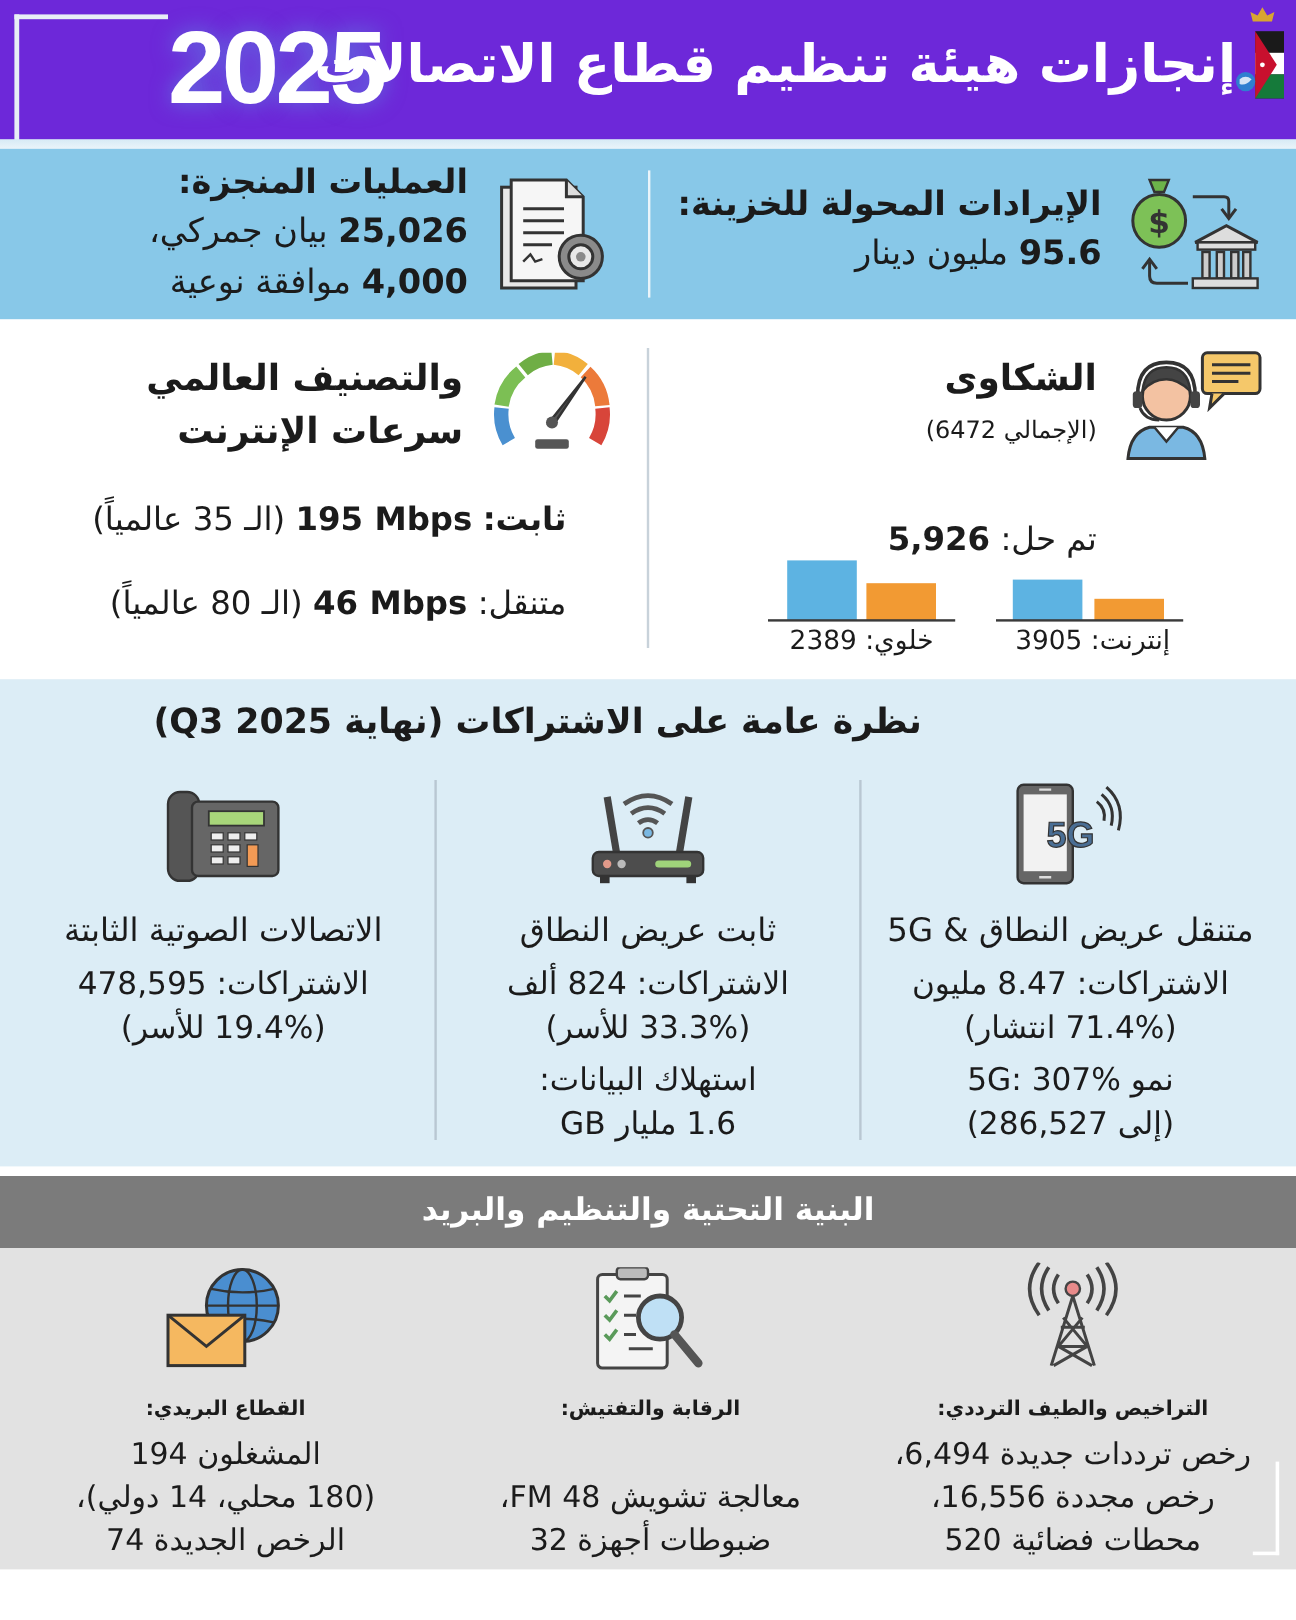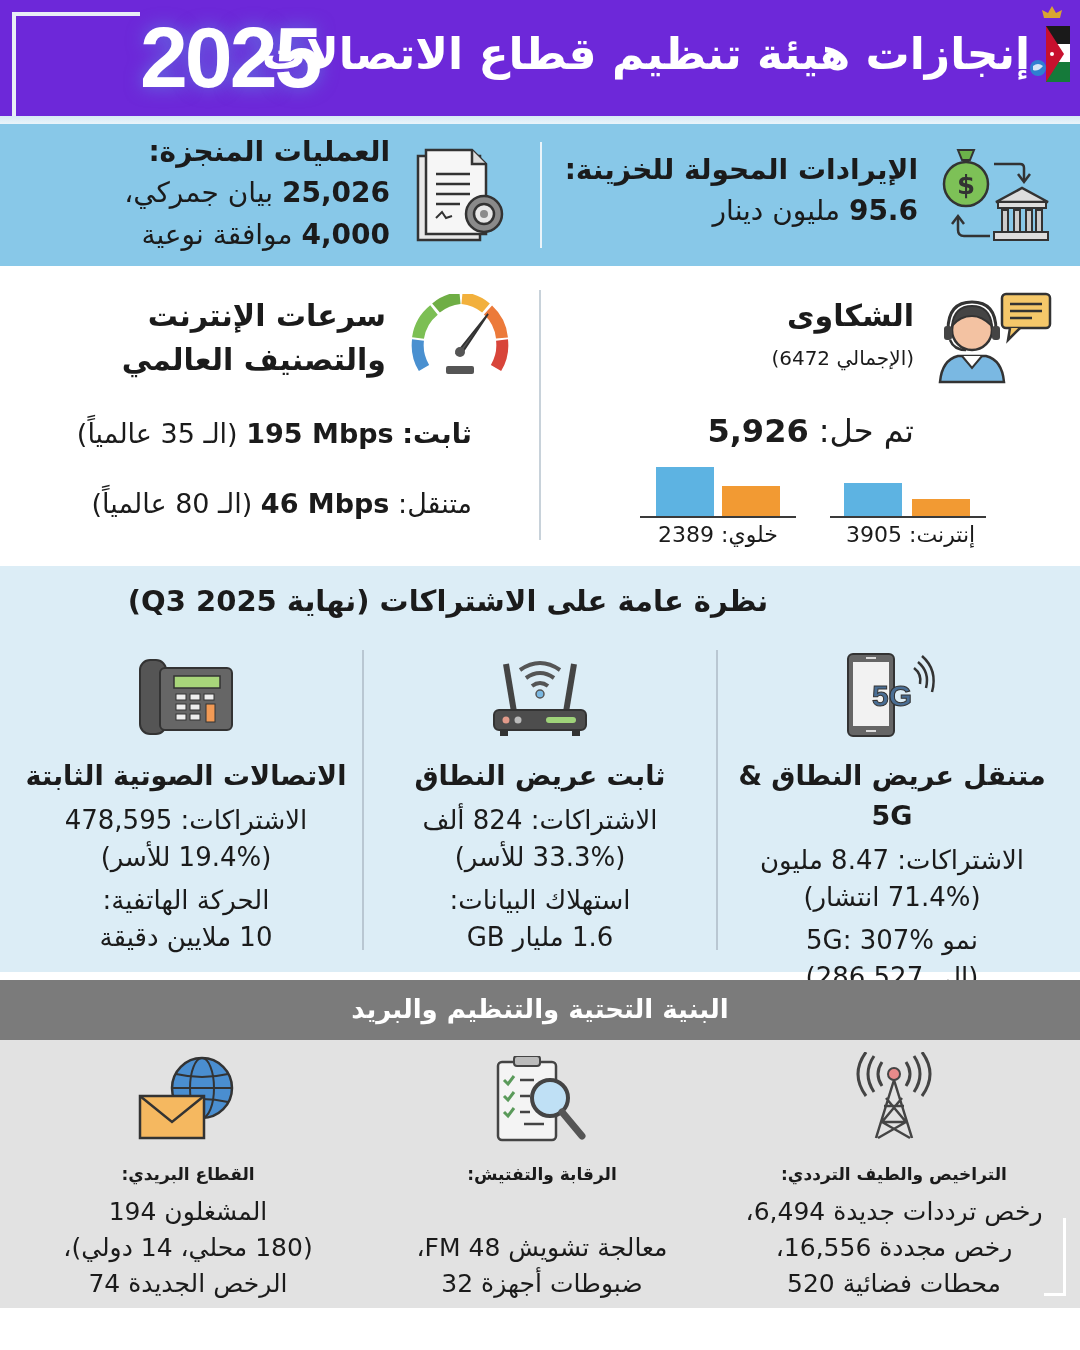--- a/index.html
+++ b/index.html
@@ -31,21 +31,21 @@
   .bar { position: absolute; bottom: 0; }
   .baseline { position: absolute; height: 2px; background: #3a3a3a; }
   .bar-lbl { position: absolute; font-size: 22px; color: #1b1b1b; direction: rtl; white-space: nowrap; }
 
   
   .subs { position: absolute; left: 0; top: 566px; width: 1080px; height: 406px; background: #dcedf6; }
   .subs .title { position: absolute; left: 0; width: 896px; top: 18px; text-align: center; direction: rtl; font-weight: bold; font-size: 29px; color: #1b1b1b; }
   .subs .vdiv { position: absolute; top: 84px; width: 2px; height: 300px; background: #b9c7d2; }
   .col { position: absolute; top: 82px; width: 356px; text-align: center; direction: rtl; }
   .col .icon { height: 90px; display: flex; justify-content: center; align-items: flex-end; }
-  .col .ch { font-weight: bold; font-size: 27px; margin-top: 18px; line-height: 40px; color: #1b1b1b; }
+  .col .ch { font-weight: normal; font-size: 27px; margin-top: 18px; line-height: 40px; color: #1b1b1b; }
   .col .cv { font-size: 26px; line-height: 37px; color: #1b1b1b; margin-top: 6px; }
   .col .cv2 { font-size: 26px; line-height: 37px; color: #1b1b1b; margin-top: 6px; }
 
   
   .infra-bar { position: absolute; left: 0; top: 980px; width: 1080px; height: 60px; background: #7b7b7b; }
   .infra-bar .t { width: 100%; text-align: center; direction: rtl; color: #ffffff; font-weight: bold; font-size: 26px; line-height: 58px; }
   .infra { position: absolute; left: 0; top: 1040px; width: 1080px; height: 268px; background: #e2e2e2; }
   .icol { position: absolute; top: 6px; width: 360px; text-align: center; direction: rtl; }
   .icol .icon { height: 96px; display: flex; justify-content: center; align-items: flex-end; }
   .icol .ih { font-weight: bold; font-size: 17px; line-height: 40px; margin-top: 12px; color: #1b1b1b; }
@@ -132,21 +132,21 @@
     <path d="M16 36 Q18 16 36 16 Q54 16 56 36 Q46 26 36 26 Q24 26 16 36 Z" fill="#444" stroke="#333" stroke-width="2"></path>
     <path d="M12 40 Q12 12 36 12 Q60 12 60 40" fill="none" stroke="#333" stroke-width="3"></path>
     <rect x="8" y="36" width="8" height="14" rx="3" fill="#444"></rect>
     <rect x="56" y="36" width="8" height="14" rx="3" fill="#444"></rect>
     <path d="M14 50 Q18 60 30 60" fill="none" stroke="#333" stroke-width="2.5"></path>
   </svg>
   <div style="position:absolute; right:166px; top:26px; direction:rtl;">
     <div class="big-h">الشكاوى</div>
     <div class="big-v">(الإجمالي 6472)</div>
   </div>
-  <div style="position:absolute; right:166px; top:144px; direction:rtl; font-size:32px; white-space:nowrap;">
+  <div style="position:absolute; right:166px; top:166px; direction:rtl; font-size:27px; white-space:nowrap;">
     <span>تم حل:</span> <b>5,926</b>
   </div>
 
   <div>
 
     <div class="bar" style="position:absolute; left:844px; top:215px; width:58px; height:34px; background:#5db3e2;"></div>
     <div class="bar" style="position:absolute; left:912px; top:231px; width:58px; height:18px; background:#f29a33;"></div>
     <div class="baseline" style="left:830px; top:248px; width:156px;"></div>
     <div class="bar-lbl" style="left:846px; top:254px;">إنترنت: 3905</div>
 
@@ -163,22 +163,22 @@
     <path d="M8 44 A44 44 0 0 1 24 16" fill="none" stroke="#7cbf54" stroke-width="12"></path>
     <path d="M26 14 A44 44 0 0 1 50 4" fill="none" stroke="#6fae45" stroke-width="12"></path>
     <path d="M52 4 A44 44 0 0 1 76 14" fill="none" stroke="#f2b03c" stroke-width="12"></path>
     <path d="M78 16 A44 44 0 0 1 92 44" fill="none" stroke="#ec7a3a" stroke-width="12"></path>
     <path d="M92 46 A44 44 0 0 1 86 74" fill="none" stroke="#d8453a" stroke-width="12"></path>
     <polygon points="46,60 54,56 78,20" fill="#555" stroke="#333" stroke-width="2"></polygon>
     <circle cx="50" cy="58" r="5" fill="#555"></circle>
     <rect x="36" y="72" width="28" height="8" rx="2" fill="#555"></rect>
   </svg>
   <div style="position:absolute; right:694px; top:26px; direction:rtl;">
+    <div class="big-h">والتصنيف العالمي</div>
     <div class="big-h">سرعات الإنترنت</div>
-    <div class="big-h">والتصنيف العالمي</div>
   </div>
   <div class="speed-line" style="right:608px; top:150px;">
     <b>ثابت:</b> <b dir="ltr">195 Mbps</b> <span>(الـ 35 عالمياً)</span>
   </div>
   <div class="speed-line" style="right:608px; top:220px;">
     <span>متنقل:</span> <b dir="ltr">46 Mbps</b> <span>(الـ 80 عالمياً)</span>
   </div>
 </div>
 
 <div class="subs">
@@ -254,24 +254,20 @@
             <rect x="52" y="58" width="10" height="6"></rect>
         </g>
         <rect x="68" y="48" width="9" height="18" fill="#f29a55" stroke="#333" stroke-width="1"></rect>
       </svg>
     </div>
     <div class="ch">الاتصالات الصوتية الثابتة</div>
     <div class="cv">
         <div>الاشتراكات: 478,595</div>
         <div>(19.4% للأسر)</div>
       </div>
-    <div class="cv2">
-        <div>الحركة الهاتفية:</div>
-        <div>10 ملايين دقيقة</div>
-      </div>
   </div>
 </div>
 
 <div class="infra-bar">
   <div class="t">البنية التحتية والتنظيم والبريد</div>
 </div>
 <div class="infra">
 
   <div class="icol" style="left:714px;">
     <div class="icon">

